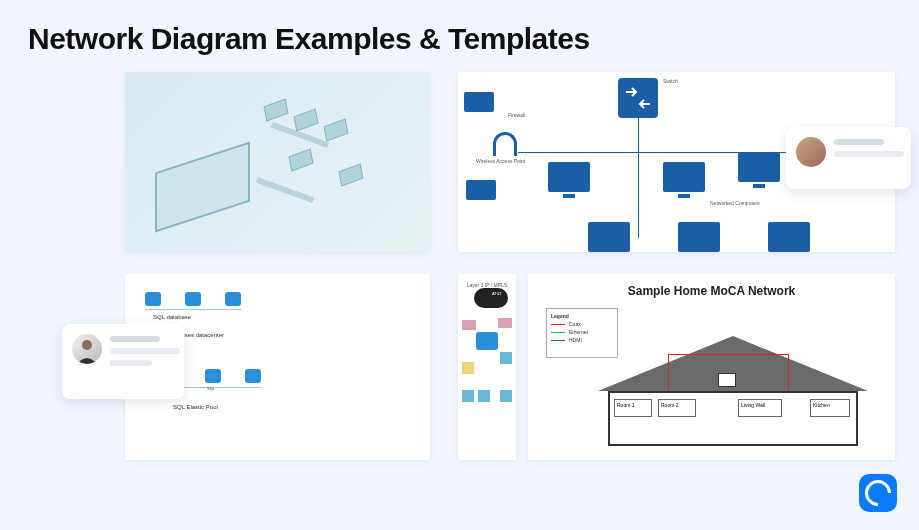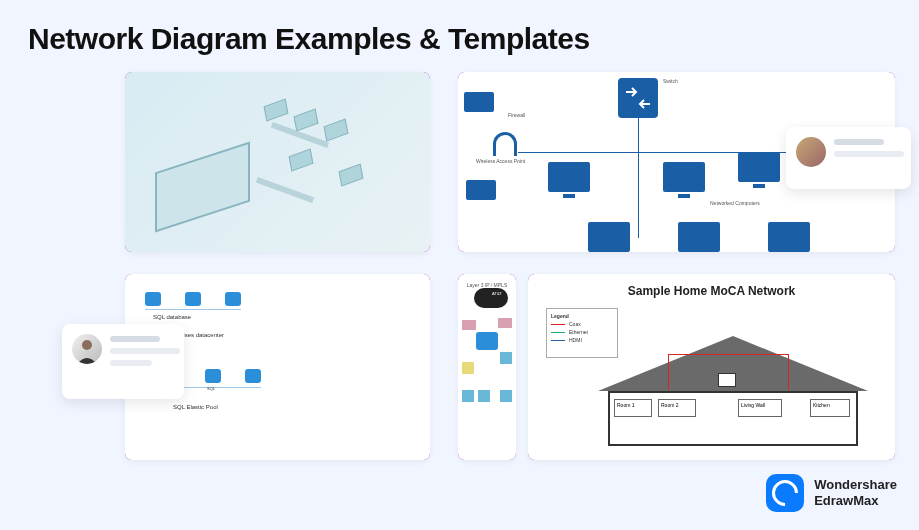--- a/index.html
+++ b/index.html
@@ -1,19 +1,19 @@
 <!DOCTYPE html>
 <html><head>
 <meta charset="utf-8">
 <style>
 *{margin:0;padding:0;box-sizing:border-box}
 body{width:919px;height:530px;font-family:Arial,Helvetica,sans-serif;background:#f0f5ff;position:relative;overflow:hidden}
 .title{position:absolute;top:22px;left:28px;font-size:30px;font-weight:900;color:#111;letter-spacing:-0.5px}
 .grid{position:absolute;top:72px;left:125px;width:730px;height:390px;display:grid;grid-template-columns:305px 28px 58px 12px 155px 12px 200px;grid-template-rows:180px 22px 61px 125px;row-gap:0}
-.card{background:#a21caf;border-radius:7px;box-shadow:0 2px 6px rgba(0,0,0,.06);overflow:hidden;position:relative}
+.card{background:#a21caf;border-radius:0;box-shadow:0 2px 6px rgba(0,0,0,.06);overflow:hidden;position:relative}
 .c1{grid-column:1;grid-row:1}
 .c2{grid-column:3/8;grid-row:1}
 .c3{grid-column:1;grid-row:3/5}
 .c4{grid-column:3;grid-row:3/5}
 .c5{grid-column:5/8;grid-row:3/5}
 
 
 .iso{position:absolute;inset:0;background:linear-gradient(135deg,#d8ebf2 0%,#e8f2f5 100%)}
 .isobox{position:absolute;width:22px;height:16px;background:#b0d4dc;border:1px solid #8ab5c0;transform:skewY(-20deg) skewX(10deg)}
 .isobig{position:absolute;left:30px;top:85px;width:95px;height:60px;background:#cde5ea;border:2px solid #8ab5c0;transform:skewY(-18deg)}
@@ -206,17 +206,13 @@
   </div>
   <div class="lines">
     <div class="line1"></div>
     <div class="line2"></div>
     <div class="line3"></div>
   </div>
 </div>
 
 <div class="logo">
   <div class="logoicon"></div>
-  <div class="logotext">
-    <div>Wondershare</div>
-    <div>EdrawMax</div>
-  </div>
 </div>
 
 </body></html>

